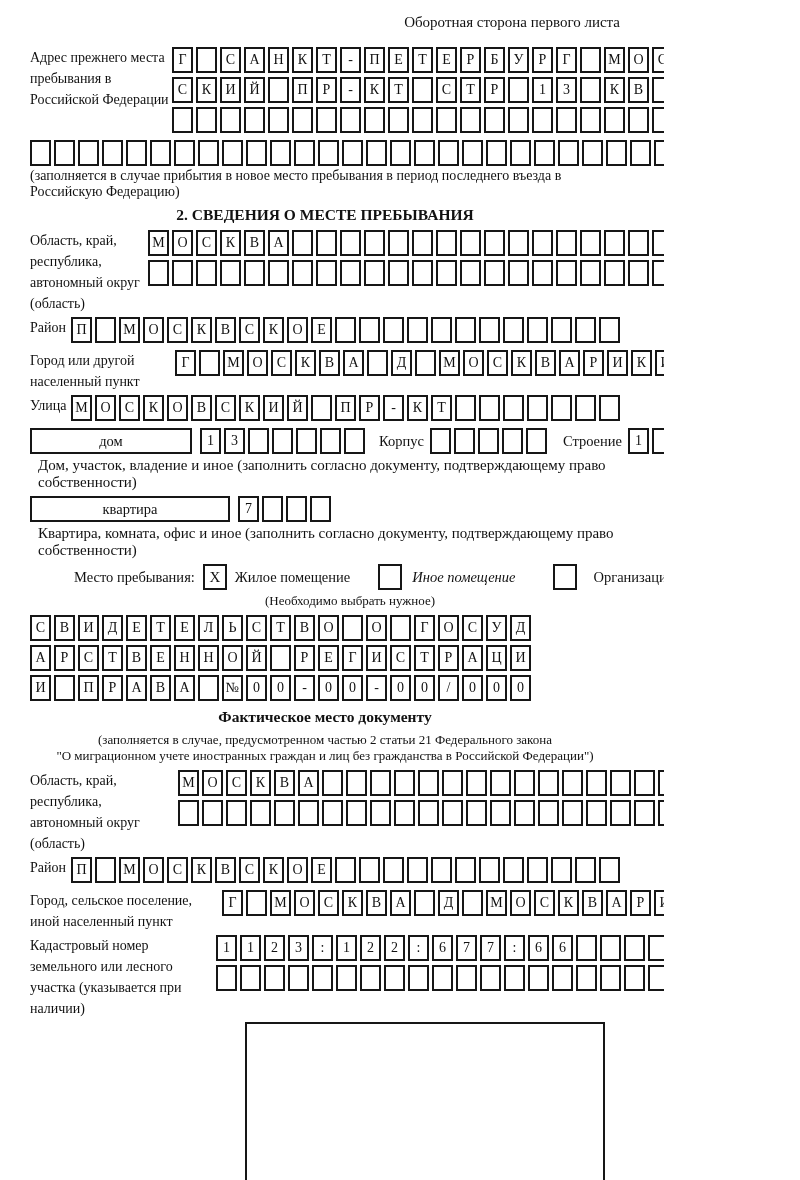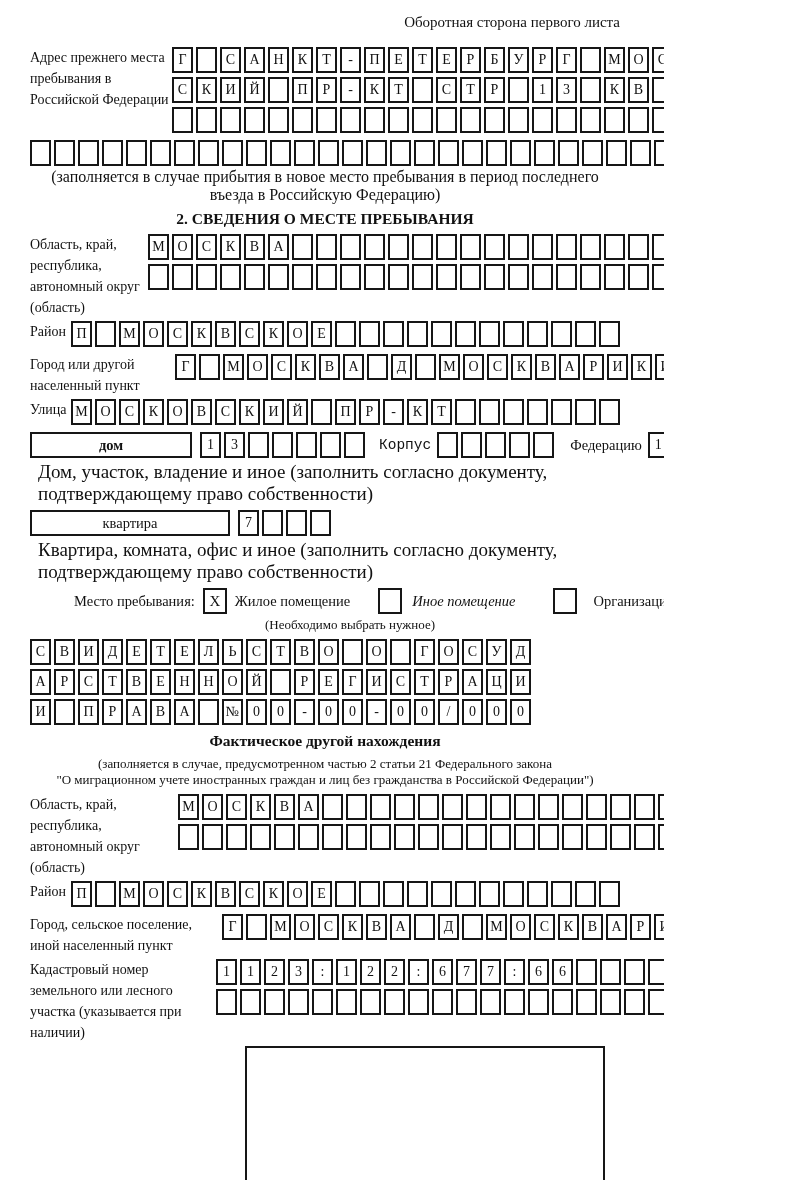--- a/index.html
+++ b/index.html
@@ -6,26 +6,26 @@
   body{width:800px;height:1180px;font-family:"Liberation Serif","DejaVu Serif",serif;color:#111;}
   .page{box-sizing:border-box;width:664px;height:1180px;padding:14px 44px 0 30px;overflow:hidden;}
   .hdr-note{text-align:right;font-size:15px;margin-bottom:16px;}
   .field{display:flex;align-items:flex-start;margin-bottom:3px;}
   .flabel{font-size:14px;line-height:1.5;margin-right:auto;flex:none;}
   .rows{display:flex;flex-direction:column;align-items:flex-end;flex:none;}
   .cellrow{display:flex;gap:3px;margin-bottom:4px;flex:none;}
   .cell{flex:none;box-sizing:border-box;width:21px;height:26px;border:2px solid #161616;
         display:flex;align-items:center;justify-content:center;font-size:14px;line-height:1;}
   .fullrow{display:flex;justify-content:space-between;margin:0 0 2px 0;}
-  .note{font-size:16px;text-align:center;margin:2px 0 6px 0;}
+  .note{font-size:14px;text-align:left;margin:2px 0 6px 0;}
   .sec-title{font-size:15.5px;font-weight:bold;text-align:center;margin:4px 0 6px 0;}
   .inline-row{display:flex;align-items:center;margin-bottom:3px;}
   .bigbox{box-sizing:border-box;border:2px solid #161616;height:26px;display:flex;
           align-items:center;justify-content:center;font-size:14.5px;flex:none;}
-  .small-note{font-size:19px;margin:0 0 5px 8px;}
+  .small-note{font-size:15px;margin:0 0 5px 8px;}
   .ilabel{font-size:14.5px;flex:none;margin-left:44px;}
   .checkbox{box-sizing:border-box;width:24px;height:26px;border:2px solid #161616;flex:none;
             display:flex;align-items:center;justify-content:center;font-size:15px;}
   .center-note{font-size:13px;text-align:center;}
   .stamp-wrap{margin-left:auto;width:390px;margin-top:2px;}
   .stamp-box{box-sizing:border-box;width:360px;height:178px;border:2px solid #161616;margin:0 auto;}
   .stamp-note{font-size:13.8px;text-align:center;line-height:1.38;margin-top:4px;}
   .mt2{margin-top:2px;} .mb6{margin-bottom:6px;}
 </style>
 </head>
@@ -291,39 +291,39 @@
         <div class="cell"></div>
         <div class="cell"></div>
         <div class="cell"></div>
         <div class="cell"></div>
         <div class="cell"></div>
         <div class="cell"></div>
       </div>
   </div>
 
   <div class="inline-row">
-    <div class="bigbox" style="width:162px;font-weight:bold;">дом</div>
+    <div class="bigbox" style="width:162px;">дом</div>
     <div class="cellrow" style="margin:0 0 0 8px;">
         <div class="cell">1</div>
         <div class="cell">3</div>
         <div class="cell"></div>
         <div class="cell"></div>
         <div class="cell"></div>
         <div class="cell"></div>
         <div class="cell"></div>
       </div>
-    <div class="ilabel" style="margin-left:14px;font-family:Liberation Mono, monospace;">Корпус</div>
+    <div class="ilabel" style="margin-left:14px;">Корпус</div>
     <div class="cellrow" style="margin:0 0 0 6px;">
         <div class="cell"></div>
         <div class="cell"></div>
         <div class="cell"></div>
         <div class="cell"></div>
         <div class="cell"></div>
       </div>
-    <div class="ilabel" style="margin-left:16px;">Федерацию</div>
+    <div class="ilabel" style="margin-left:16px;">Строение</div>
     <div class="cellrow" style="margin:0 0 0 6px;">
         <div class="cell">1</div>
         <div class="cell"></div>
         <div class="cell"></div>
         <div class="cell"></div>
       </div>
   </div>
   <div class="small-note">Дом, участок, владение и иное (заполнить согласно документу, подтверждающему право собственности)</div>
 
   <div class="inline-row">
@@ -415,21 +415,21 @@
           <div class="cell">0</div>
           <div class="cell">0</div>
           <div class="cell">/</div>
           <div class="cell">0</div>
           <div class="cell">0</div>
           <div class="cell">0</div>
         </div>
     </div>
   </div>
 
-  <div class="sec-title mt2">Фактическое другой нахождения</div>
+  <div class="sec-title mt2">Фактическое место документу</div>
   <div class="center-note">(заполняется в случае, предусмотренном частью 2 статьи 21 Федерального закона</div>
   <div class="center-note mb6">"О миграционном учете иностранных граждан и лиц без гражданства в Российской Федерации")</div>
 
   <div class="field">
     <div class="flabel" style="width:148px;">Область, край, республика, автономный округ (область)</div>
     <div class="rows">
       <div class="cellrow">
           <div class="cell">М</div>
           <div class="cell">О</div>
           <div class="cell">С</div>

